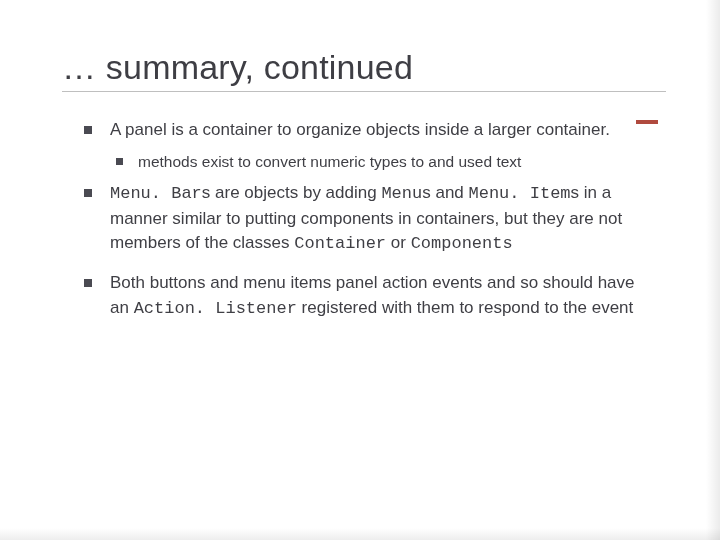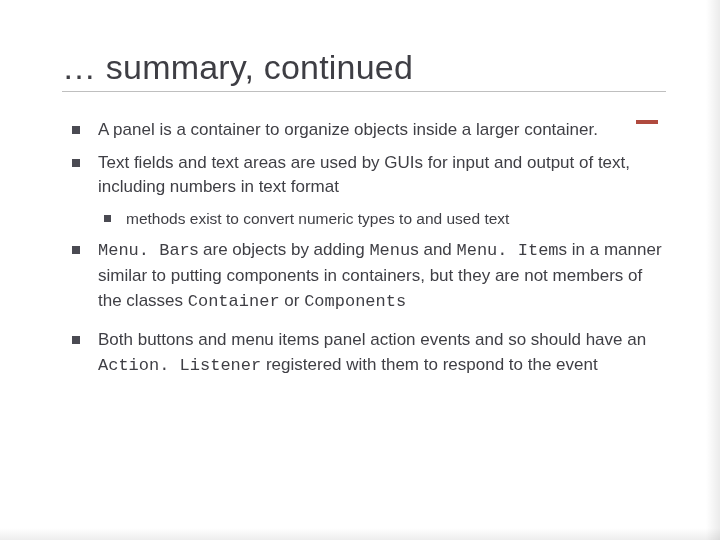--- a/index.html
+++ b/index.html
@@ -2,21 +2,21 @@
 <html><head>
 <meta charset="utf-8">
 <style>
 html,body{margin:0;padding:0}
 body{width:720px;height:540px;background:#fff;font-family:Verdana,Geneva,sans-serif;color:#3b3b3f;position:relative;overflow:hidden}
 .slide{box-sizing:border-box;padding:48px 54px 0 62px}
 .title-row{display:flex;align-items:flex-start;border-bottom:1px solid #bfbfbf;padding-bottom:4px;margin-bottom:26px}
 .title{font-size:34px;letter-spacing:.2px;color:#3e3e44}
 .accent{position:absolute;right:62px;top:120px;width:22px;height:4px;background:#b04a3e}
 .content{font-size:17px;line-height:1.45;color:#3f3f45;padding-left:4px}
-ul{list-style:none;margin:0;padding:0}
+ul{list-style:none;margin:12px;padding:0}
 li.top{position:relative;padding-left:32px;margin-bottom:8px}
 li.top::before{content:"";position:absolute;left:6px;top:8px;width:8px;height:8px;background:#4a4a52}
 li.sub{position:relative;padding-left:60px;font-size:15.5px;margin:6px 0 8px}
 li.sub::before{content:"";position:absolute;left:38px;top:7px;width:7px;height:7px;background:#4a4a52}
 .code{font-family:Liberation Mono, monospace}
 .shadow{position:absolute;right:0;top:0;bottom:0;width:14px;background:linear-gradient(to right,rgba(0,0,0,0),rgba(0,0,0,.08))}
 .shadow-b{position:absolute;left:0;right:0;bottom:0;height:12px;background:linear-gradient(to bottom,rgba(0,0,0,0),rgba(0,0,0,.07))}
 </style>
 </head>
 <body>
@@ -25,23 +25,20 @@
   <div class="title-row">
     <span class="title">… summary, continued</span>
   </div>
   <div class="accent"></div>
 
   <div class="content">
     <ul>
       <li class="top">
         <span>A panel is a container to organize objects inside a larger container.</span>
       </li>
-      <li class="top">
-        <span>Text fields and text areas are used by GUIs for input and output of text, including numbers in text format</span>
-      </li>
       <li class="sub">
         <span>methods exist to convert numeric types to and used text</span>
       </li>
       <li class="top">
         <span class="code">Menu. Bar</span><span>s are objects by adding </span><span class="code">Menu</span><span>s and </span><span class="code">Menu. Item</span><span>s in a manner similar to putting components in containers, but they are not members of the classes </span><span class="code">Container</span><span> or </span><span class="code">Components</span>
       </li>
       <li class="top" style="margin-top:14px">
         <span>Both buttons and menu items panel action events and so should have an </span><span class="code">Action. Listener</span><span> registered with them to respond to the event</span>
       </li>
     </ul>

